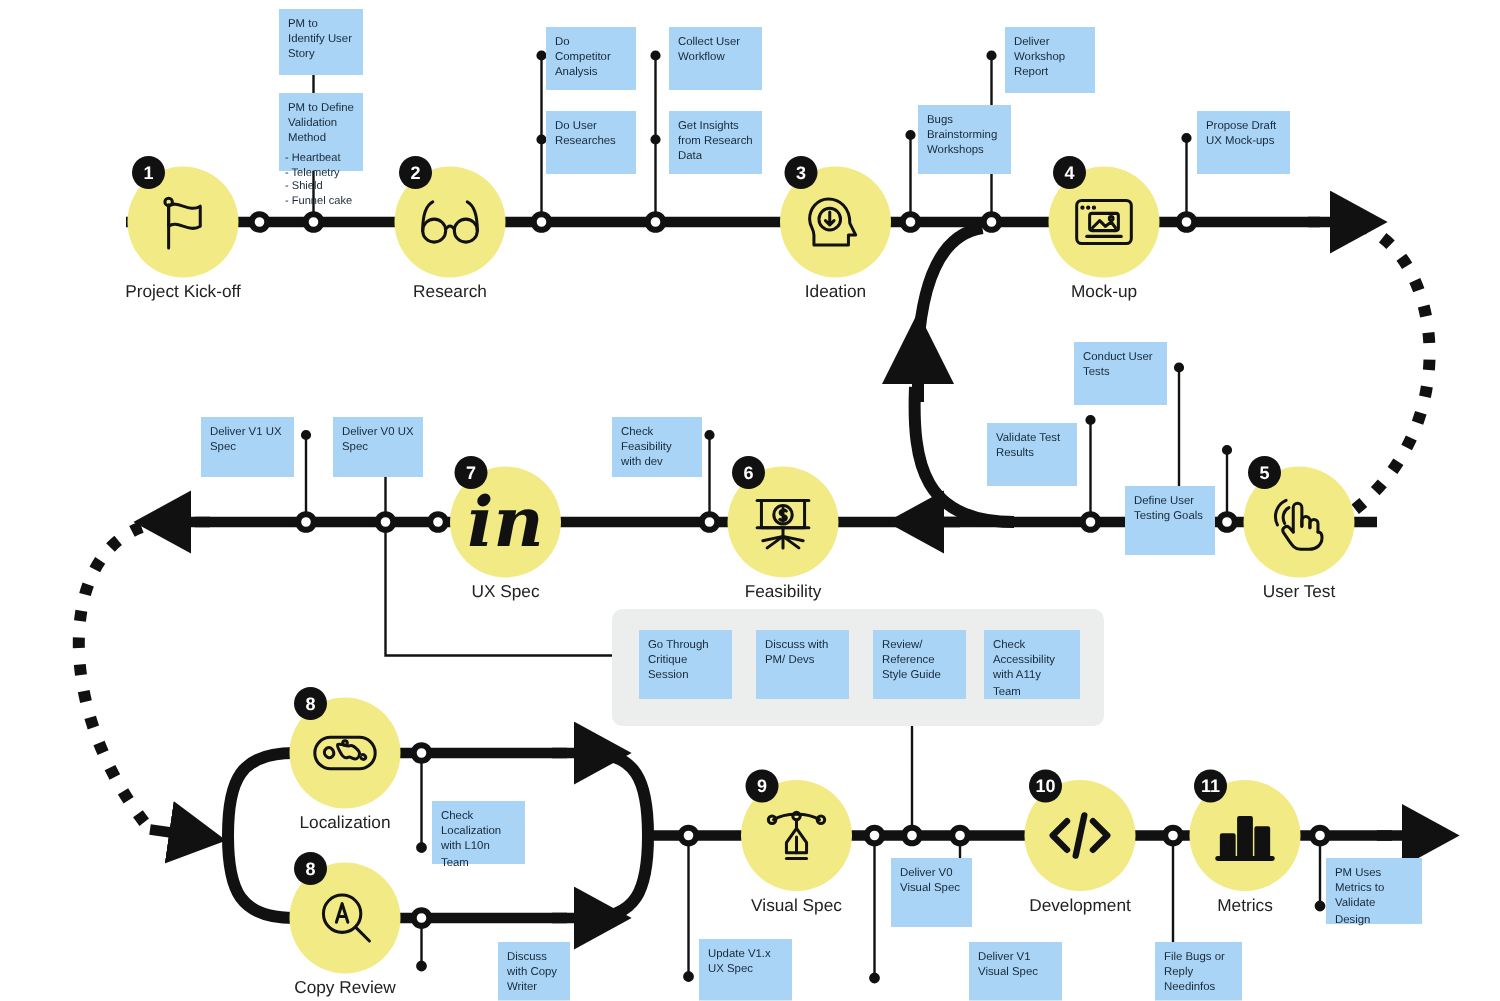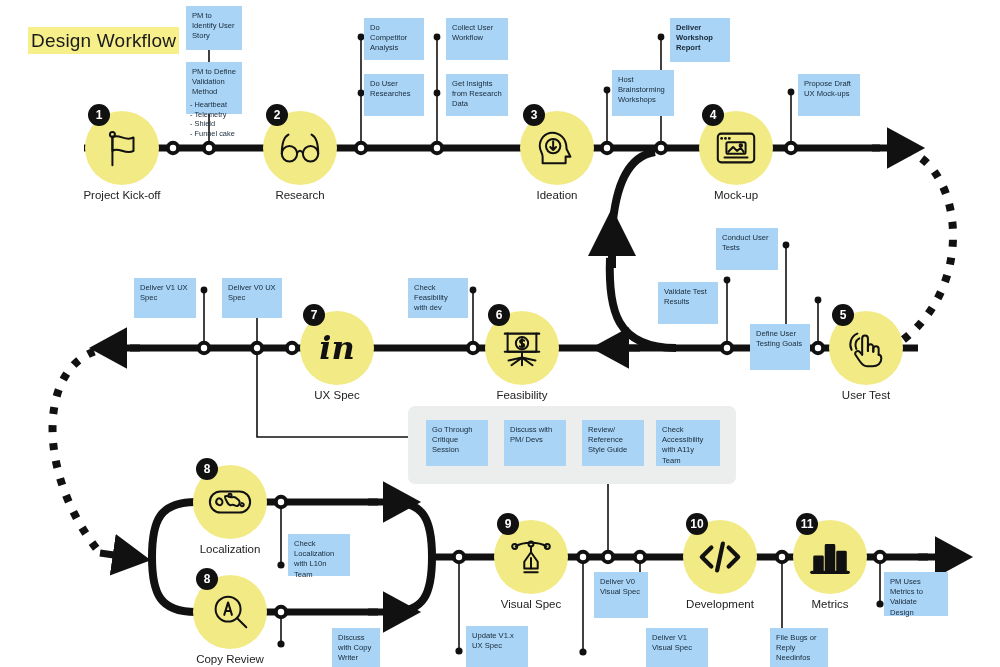--- a/index.html
+++ b/index.html
@@ -9,30 +9,29 @@
   .title{position:absolute;left:28px;top:2px;font-size:19px;line-height:25px;font-weight:400;color:#1b1b1b;letter-spacing:.2px;}
   .title span{background:#f7ef8a;padding:1px 3px;display:inline-block;}
   .node{position:absolute;width:74px;height:74px;border-radius:50%;background:#f2ea85;display:flex;align-items:center;justify-content:center;}
   .node .glyph{width:46px;height:46px;display:block;}
   .badge{position:absolute;width:22px;height:22px;border-radius:50%;background:#111;color:#fff;font-size:12px;font-weight:700;
          display:flex;align-items:center;justify-content:center;font-family:"Liberation Sans",sans-serif;}
   .nlabel{position:absolute;font-size:11.5px;color:#222;text-align:center;white-space:nowrap;transform:translateX(-50%);}
   .note{position:absolute;background:#a9d4f5;color:#17293a;font-size:7.6px;line-height:10.2px;padding:5px 6px;box-sizing:border-box;}
   .plain{position:absolute;color:#17293a;font-size:7.4px;line-height:9.6px;}
   .graybox{position:absolute;background:#eceded;border-radius:7px;}
-  .inlogo{font-family:"DejaVu Serif",serif;font-style:italic;font-weight:700;font-size:32px;color:#111;line-height:1;}
+  .inlogo{font-family:"DejaVu Serif",serif;font-style:italic;font-weight:700;font-size:46px;color:#111;line-height:1;}
 </style>
 </head>
 <body>
 
 <div id="stage">
 
   <div class="title">
     <br>
-    <span>Design Workflow</span>
   </div>
 
   <svg id="wires" viewBox="0 0 1000 667">
     <defs>
       <marker id="ar" markerWidth="9" markerHeight="9" refX="2.2" refY="3" orient="auto">
         <path d="M0,0 L5.5,3 L0,6 z" fill="#111"></path>
       </marker>
       <marker id="arL" markerWidth="9" markerHeight="9" refX="2.2" refY="3" orient="auto">
         <path d="M0,0 L5.5,3 L0,6 z" fill="#111"></path>
       </marker>
@@ -163,22 +162,22 @@
 
   <div class="graybox" id="graybox" style="left: 408px; top: 406px; width: 328px; height: 78px; background: rgb(236, 237, 237);"></div>
 
   <div id="notes-layer">
       <div class="note" style="left: 186px; top: 6px; width: 56px; height: 44px; background: rgb(169, 212, 245);">PM to Identify User Story</div>
       <div class="note" style="left: 186px; top: 62px; width: 56px; height: 52px; background: rgb(169, 212, 245);">PM to Define Validation Method</div>
       <div class="note" style="left: 364px; top: 18px; width: 60px; height: 42px; background: rgb(169, 212, 245);">Do Competitor Analysis</div>
       <div class="note" style="left: 364px; top: 74px; width: 60px; height: 42px; background: rgb(169, 212, 245);">Do User Researches</div>
       <div class="note" style="left: 446px; top: 18px; width: 62px; height: 42px; background: rgb(169, 212, 245);">Collect User Workflow</div>
       <div class="note" style="left: 446px; top: 74px; width: 62px; height: 42px; background: rgb(169, 212, 245);">Get Insights from Research Data</div>
-      <div class="note" style="left: 612px; top: 70px; width: 62px; height: 46px; background: rgb(169, 212, 245);">Host Brainstorming Workshops</div>
-      <div class="note" style="left: 670px; top: 18px; width: 60px; height: 44px; background: rgb(169, 212, 245); font-weight: bold;">Deliver Workshop Report</div>
+      <div class="note" style="left: 612px; top: 70px; width: 62px; height: 46px; background: rgb(169, 212, 245);">Bugs Brainstorming Workshops</div>
+      <div class="note" style="left: 670px; top: 18px; width: 60px; height: 44px; background: rgb(169, 212, 245);">Deliver Workshop Report</div>
       <div class="note" style="left: 798px; top: 74px; width: 62px; height: 42px; background: rgb(169, 212, 245);">Propose Draft UX Mock-ups</div>
       <div class="note" style="left: 716px; top: 228px; width: 62px; height: 42px; background: rgb(169, 212, 245);">Conduct User Tests</div>
       <div class="note" style="left: 658px; top: 282px; width: 60px; height: 42px; background: rgb(169, 212, 245);">Validate Test Results</div>
       <div class="note" style="left: 750px; top: 278px; width: 60px; height: 46px; background: rgb(169, 212, 245); margin-top: 46px;">Define User Testing Goals</div>
       <div class="note" style="left: 408px; top: 278px; width: 60px; height: 40px; background: rgb(169, 212, 245);">Check Feasibility with dev</div>
       <div class="note" style="left: 222px; top: 278px; width: 60px; height: 40px; background: rgb(169, 212, 245);">Deliver V0 UX Spec</div>
       <div class="note" style="left: 134px; top: 278px; width: 62px; height: 40px; background: rgb(169, 212, 245);">Deliver V1 UX Spec</div>
       <div class="note" style="left: 426px; top: 420px; width: 62px; height: 46px; background: rgb(169, 212, 245);">Go Through Critique Session</div>
       <div class="note" style="left: 504px; top: 420px; width: 62px; height: 46px; background: rgb(169, 212, 245);">Discuss with PM/ Devs</div>
       <div class="note" style="left: 582px; top: 420px; width: 62px; height: 46px; background: rgb(169, 212, 245);">Review/ Reference Style Guide</div>

